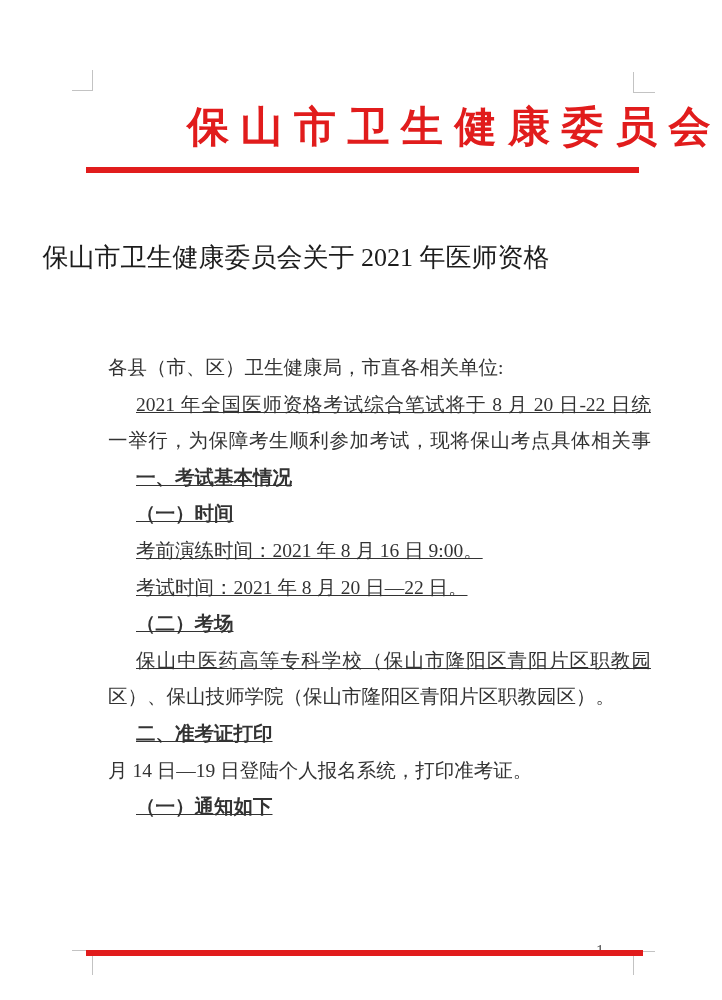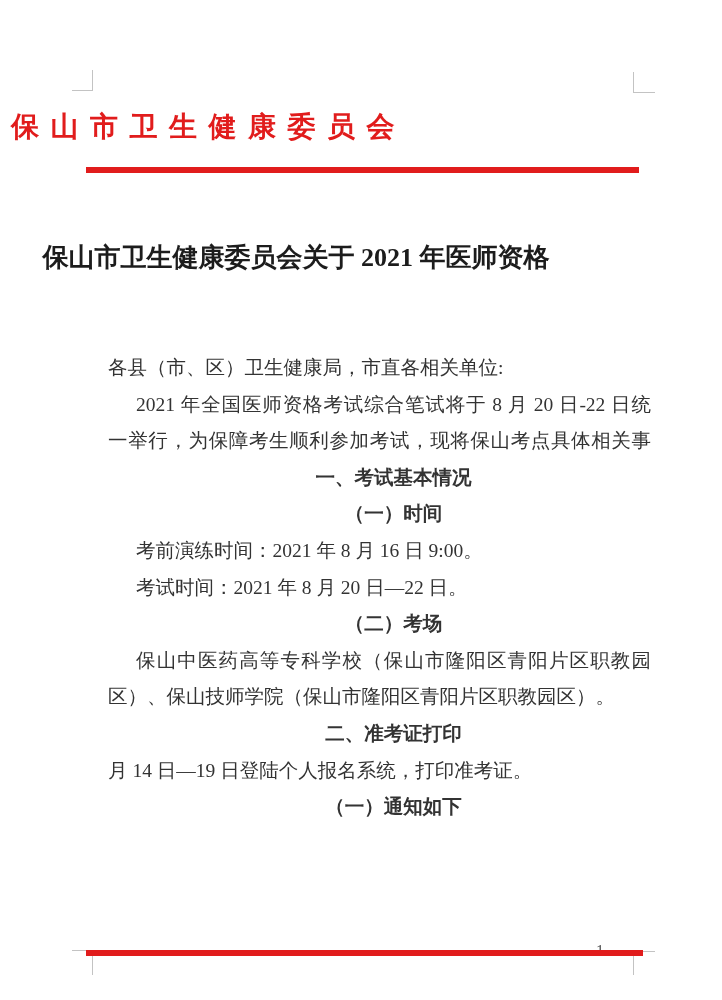--- a/index.html
+++ b/index.html
@@ -20,41 +20,41 @@
          border-right:1px solid var(--crop-mark);border-bottom:1px solid var(--crop-mark);}
   .cm-tr{left:633px;top:72px;width:21px;height:20px;
          border-left:1px solid var(--crop-mark);border-bottom:1px solid var(--crop-mark);}
   .cm-bl{left:72px;top:950px;width:20px;height:24px;
          border-right:1px solid var(--crop-mark);border-top:1px solid var(--crop-mark);}
   .cm-br{left:633px;top:951px;width:21px;height:23px;
          border-left:1px solid var(--crop-mark);border-top:1px solid var(--crop-mark);}
 
   .agency-header{
     position:absolute;left:0;top:101px;width:722px;
-    text-align:left;font-family:"Liberation Sans",sans-serif;
-    font-weight:bold;font-size:28px;line-height:52px;
+    text-align:right;font-family:"Liberation Sans",sans-serif;
+    font-weight:bold;font-size:42px;line-height:52px;
     letter-spacing:11.5px;padding-left:11px;box-sizing:border-box;
     color:var(--accent-red);white-space:nowrap;
   }
   .header-rule{
     position:absolute;left:86px;top:167px;width:553px;height:6px;
     background:var(--accent-red);
   }
   .doc-title{
     position:absolute;left:0;top:236px;width:592px;
-    text-align:center;font-weight:bold;font-size:26px;line-height:43px;
+    text-align:center;font-weight:normal;font-size:26px;line-height:43px;
     color:var(--title-text);
   }
   .body-text{
     position:absolute;left:108px;top:350px;width:543px;
     font-size:19.5px;color:var(--body-text);
   }
   .body-line{height:36.6px;line-height:36.6px;white-space:nowrap;}
-  .body-line.ind{text-indent:28px;}
-  .body-line.b{font-weight:bold;text-align:center;}
+  .body-line.ind{text-indent:28px;text-decoration:underline;}
+  .body-line.b{font-weight:bold;}
   .body-line.jst{
     white-space:normal;text-align:justify;text-align-last:justify;
     overflow:hidden;
   }
   .footer-rule{
     position:absolute;left:86px;top:950px;width:557px;height:6px;
     background:var(--accent-red);z-index:2;
   }
   .page-number{
     position:absolute;left:596px;top:941px;z-index:1;

